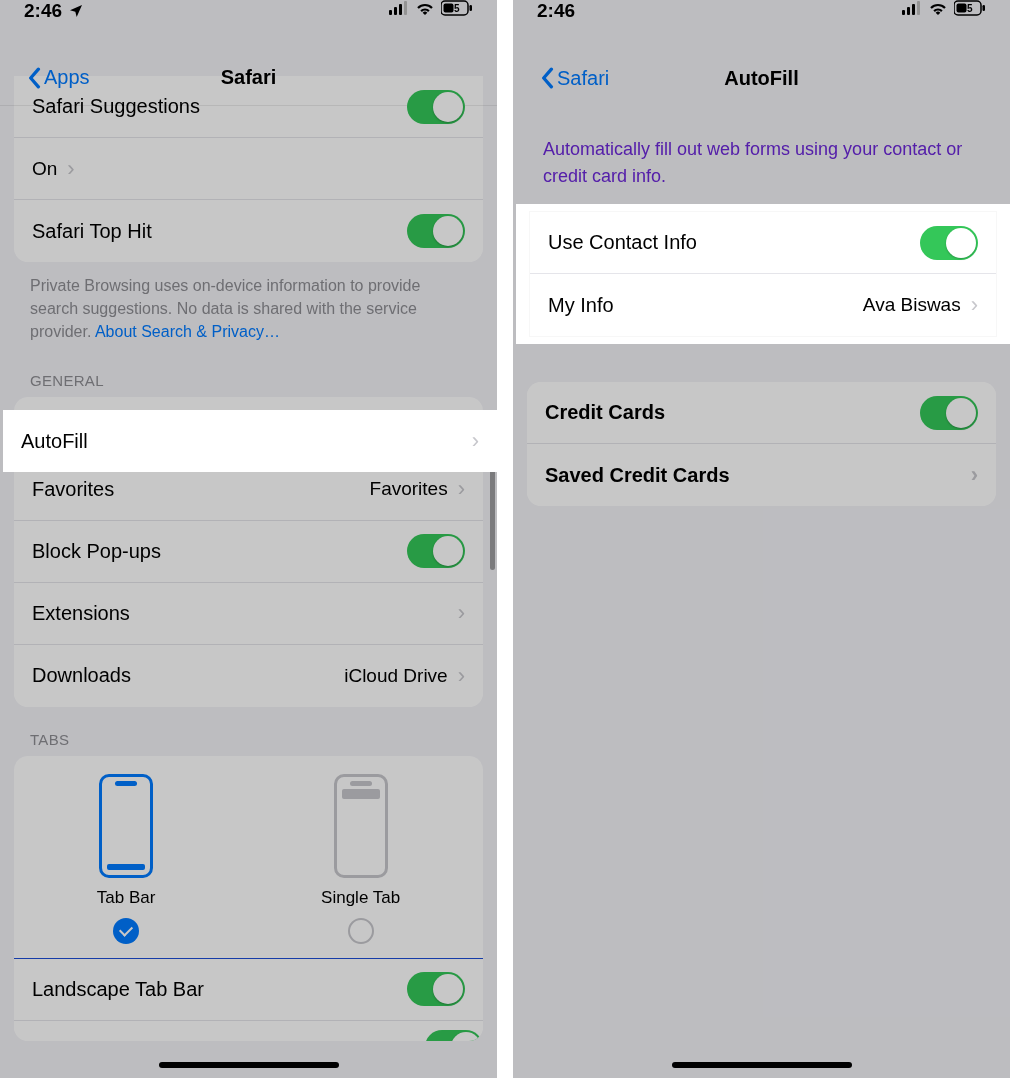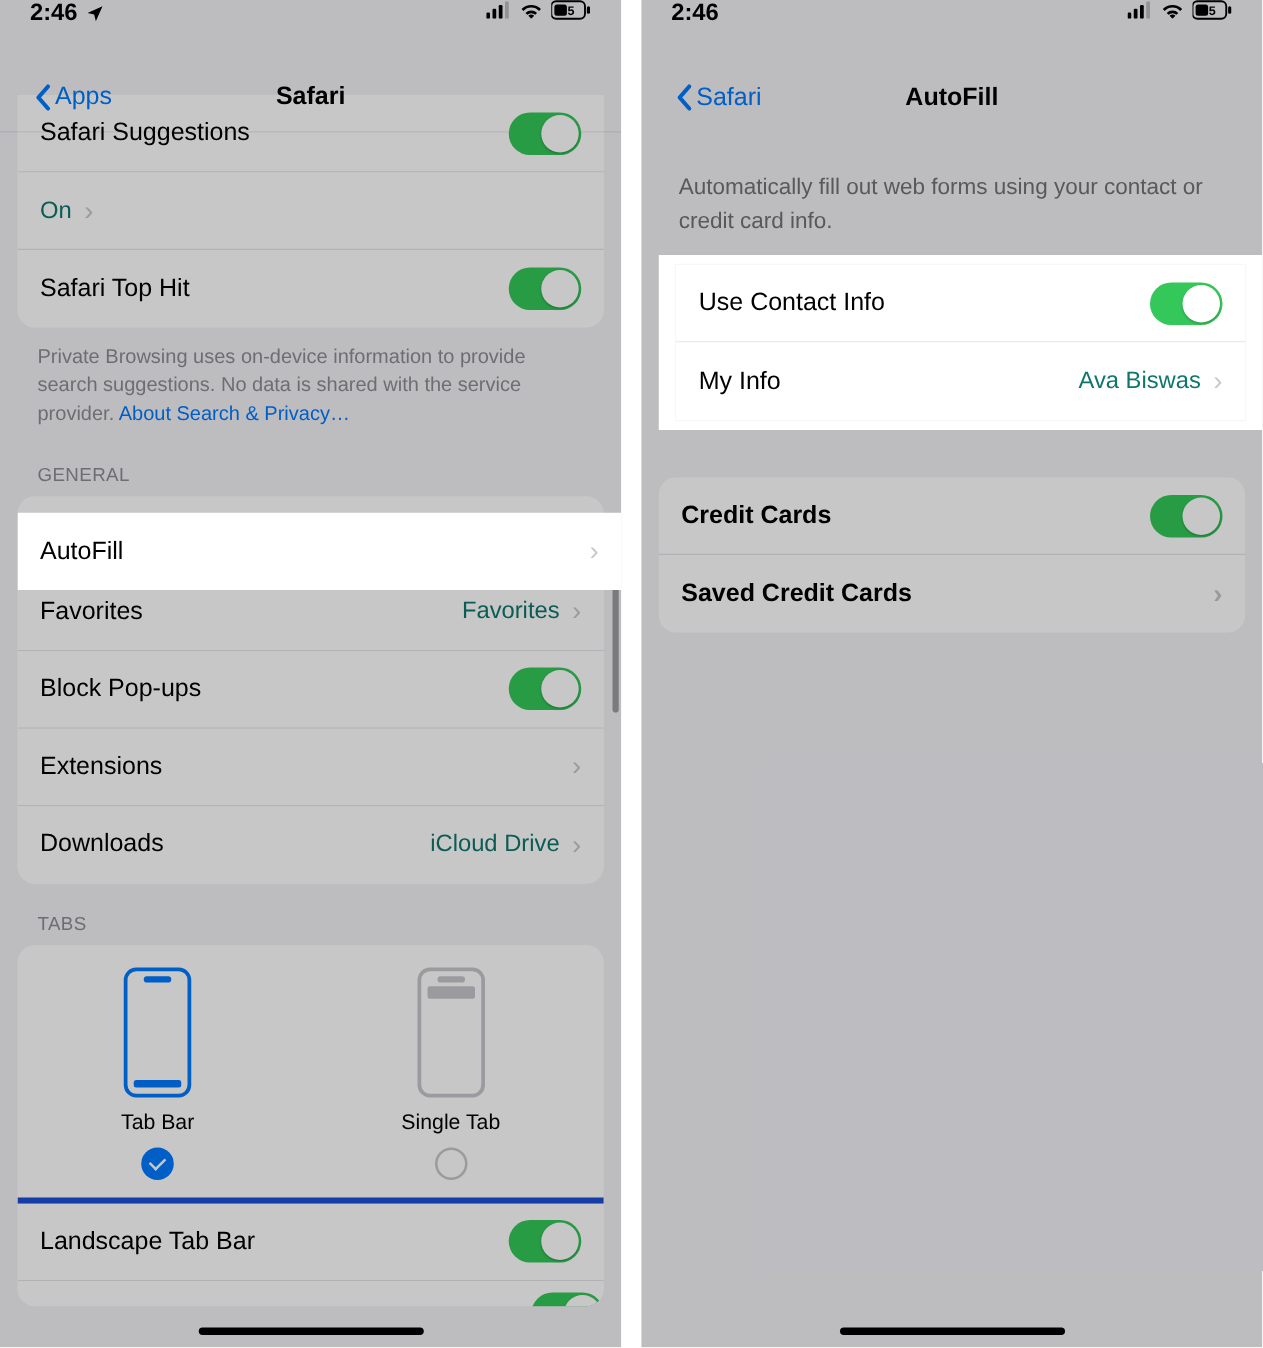--- a/index.html
+++ b/index.html
@@ -79,70 +79,70 @@
     align-items:center;
     min-height: 62px;
     padding: 0 18px;
     font-size: 20px;
     color:#000;
     border-bottom: 1px solid #e5e5ea;
     background:#fff;
   }
   .row:last-child { border-bottom: none; }
   .row .label { flex: 1 1 auto; }
-  .row .detail { color:#0f766e; font-size:19px; margin-right:8px;}
+  .row .detail { color:#000000; font-size:19px; margin-right:8px;}
   .chevron { color:#c7c7cc; font-size:22px; margin-left:2px;}
   .footer-text {
     color:#8e8e93;
     font-size:16px;
     line-height:1.45;
     padding: 12px 30px 4px 30px;
   }
   .footer-text a { color:#007aff; text-decoration:none;}
   .header-text {
     color:#8e8e93;
     font-size:15px;
     padding: 24px 30px 8px 30px;
     text-transform: uppercase;
     letter-spacing: 0.3px;
   }
   .desc-text {
-    color:#737373;
+    color:#6d28d9;
     font-size:18px;
     line-height:1.5;
     padding: 30px 30px 10px 30px;
   }
   
   .toggle {
     width: 58px; height:34px; border-radius:17px; position:relative;
     background:#e9e9eb;
   }
   .toggle.on { background:#34c759;}
   .toggle .knob {
     position:absolute; top:2px; width:30px; height:30px; border-radius:50%;
     background:#fff; box-shadow: 0 1px 2px rgba(0,0,0,0.25);
   }
   .toggle.on .knob { right:2px; }
   .toggle:not(.on) .knob { left:2px; }
   
   .highlight-wrap {
     position:absolute;
-    left:14px; right:0;
+    left:3px; right:0;
     z-index:60;
     padding: 0 14px;
   }
   .highlight-wrap.full { padding:0;}
   .highlight-wrap .group { margin-left:0; margin-right:0; margin-top:0;}
   .highlight-wrap.full .group { border-radius:0;}
   
   .tabchoices {
     display:flex;
     justify-content:space-around;
     padding: 18px 0 14px 0;
-    border-bottom: 5px solid #1d4ed8;
+    border-bottom: 1px solid #1d4ed8;
   }
   .tabchoice {
     display:flex; flex-direction:column; align-items:center; gap:10px;
     font-size:17px;
   }
   .phone-outline {
     width:54px; height:104px; border-radius:10px; border:3px solid #c7c7cc;
     position:relative; background:#fff;
   }
   .phone-outline.selected { border-color:#007aff;}

